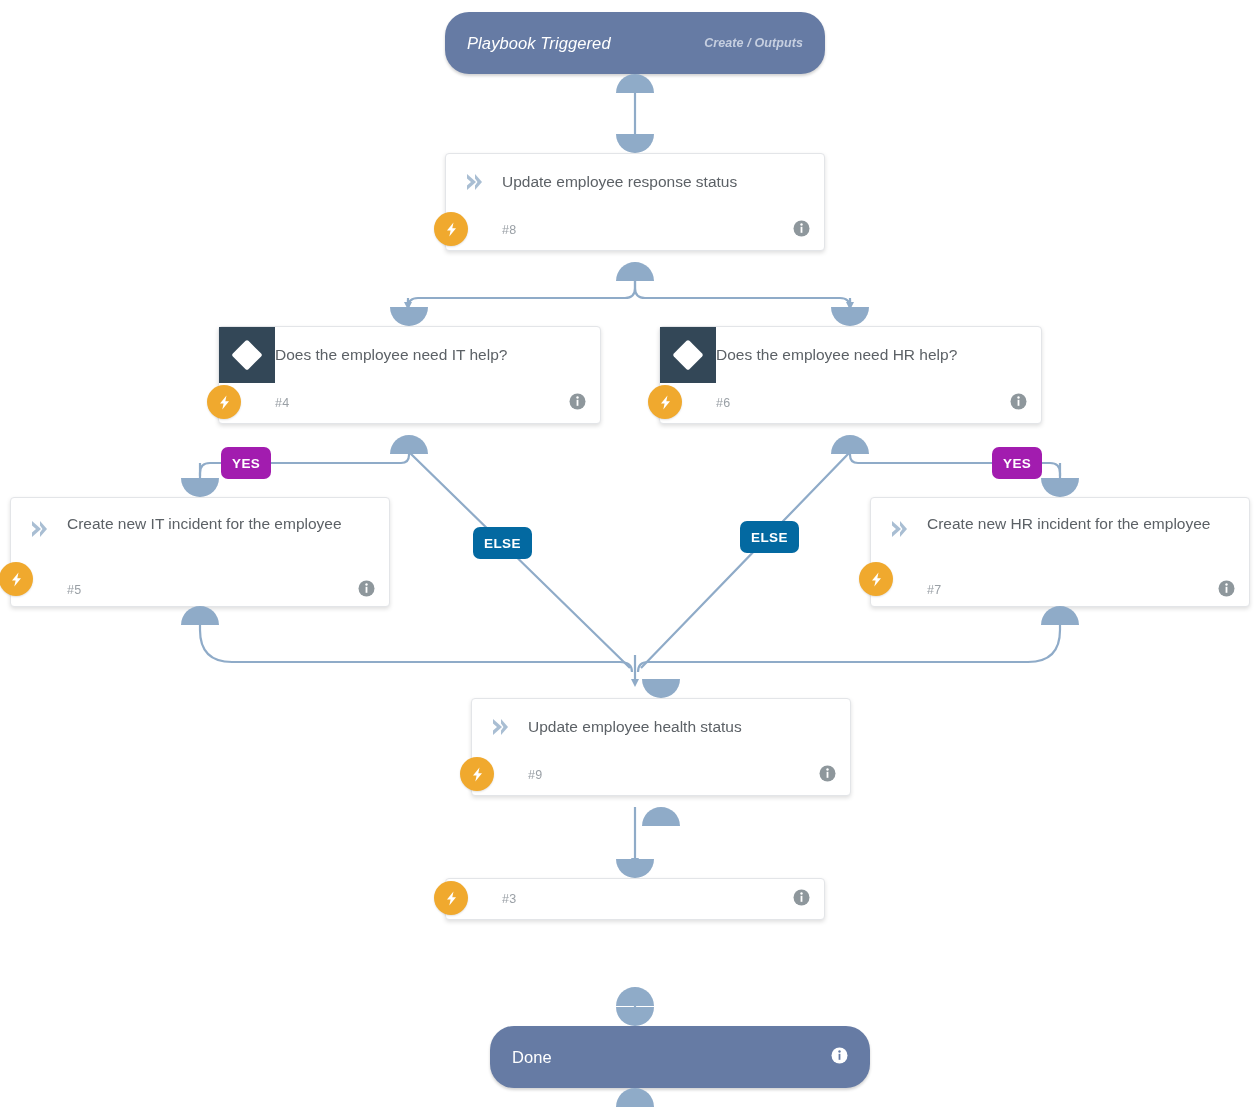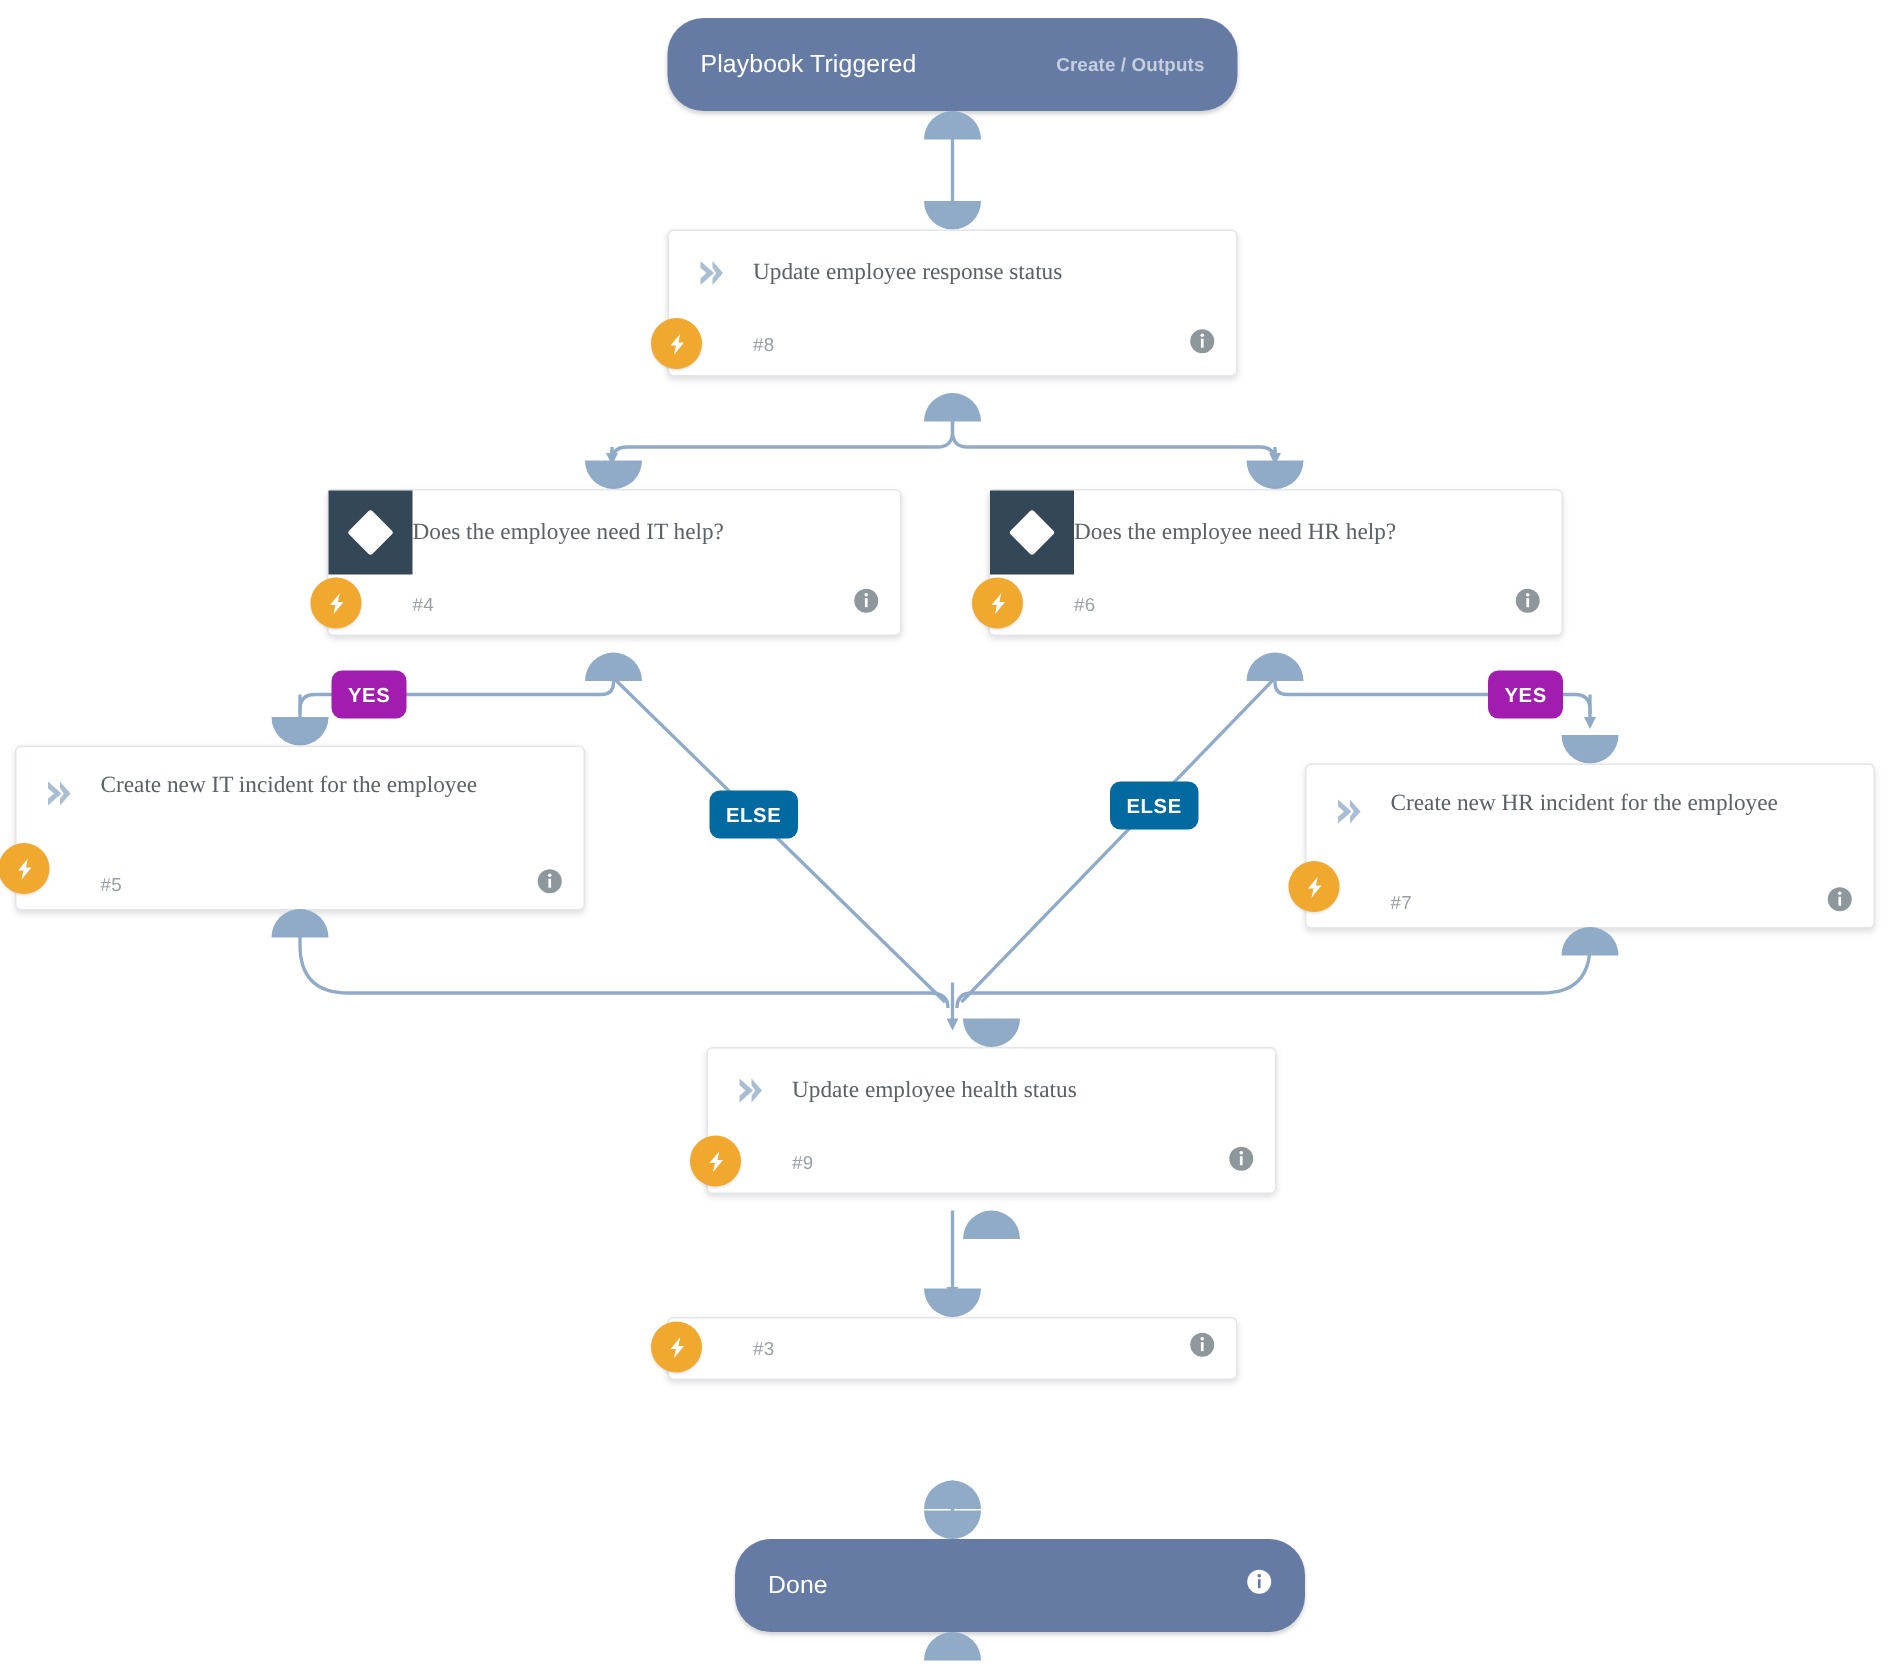--- a/index.html
+++ b/index.html
@@ -70,21 +70,20 @@
     justify-content: center;
     align-self: stretch;
   }
   .head-icon.dark { background: #334757; }
   .card-title {
     font-size: 15.5px;
     color: #5c6166;
     line-height: 25px;
     padding: 15px 14px 0 0;
     font-weight: 400;
-    font-family: Liberation Serif, serif;
   }
   .card-foot {
     height: 40px;
     display: flex;
     align-items: center;
     padding: 0 14px 0 56px;
     position: relative;
   }
   .ref {
     font-size: 12.5px;
@@ -181,21 +180,21 @@
 
       <path d="M635,655 L635,683" marker-end="url(#arw)"></path>
 
       <path d="M635,807 L635,862" marker-end="url(#arw)"></path>
 
       <path d="M635,987 L635,1022"></path>
     </g>
   </svg>
 
   <div class="node" style="left:445px; top:12px; width:380px; height:62px;">
-    <div class="pill" style="width:380px; height:62px;">
+    <div class="pill" style="width:380px; height:62px;font-style:italic;">
       <span class="pill-title">Playbook Triggered</span>
       <span class="pill-right">Create / Outputs</span>
     </div>
     <div class="port bottom" style="left:171px; top:62px;"></div>
   </div>
 
   <div class="node" style="left:445px; top:153px; width:380px;">
     <div class="port top" style="position:absolute; left:171px; top:-19px;"></div>
     <div class="card" style="width:380px;">
       <div class="card-head">
@@ -306,21 +305,21 @@
       </div>
       <div class="bolt" style="bottom:10px;">
         <svg width="17" height="17" viewBox="0 0 17 17">
           <path d="M10.5,1.5 L4,9.4 L7.6,9.4 L6.3,15.5 L13,7.3 L9.3,7.3 Z" fill="#ffffff"></path>
         </svg>
       </div>
     </div>
     <div class="port bottom" style="position:absolute; left:171px; top:109px;"></div>
   </div>
 
-  <div class="node" style="left:870px; top:497px; width:380px;margin-top:12px;">
+  <div class="node" style="left:870px; top:497px; width:380px;">
     <div class="port top" style="position:absolute; left:171px; top:-19px;"></div>
     <div class="card" style="width:380px;">
       <div class="card-head" style="min-height:76px;">
         <div class="head-icon">
           <svg class="chev" width="22" height="22" viewBox="0 0 22 22" style="margin-top:-14px;">
             <path d="M4,3 L13,11 L4,19 L4,14.5 L8,11 L4,7.5 Z" fill="#a9bed3"></path>
             <path d="M12,3 L19,11 L12,19 L12,14.5 L14.5,11 L12,7.5 Z" fill="#a9bed3"></path>
           </svg>
         </div>
         <div class="card-title" style="padding-top:13px;">Create new HR incident for the employee</div>

